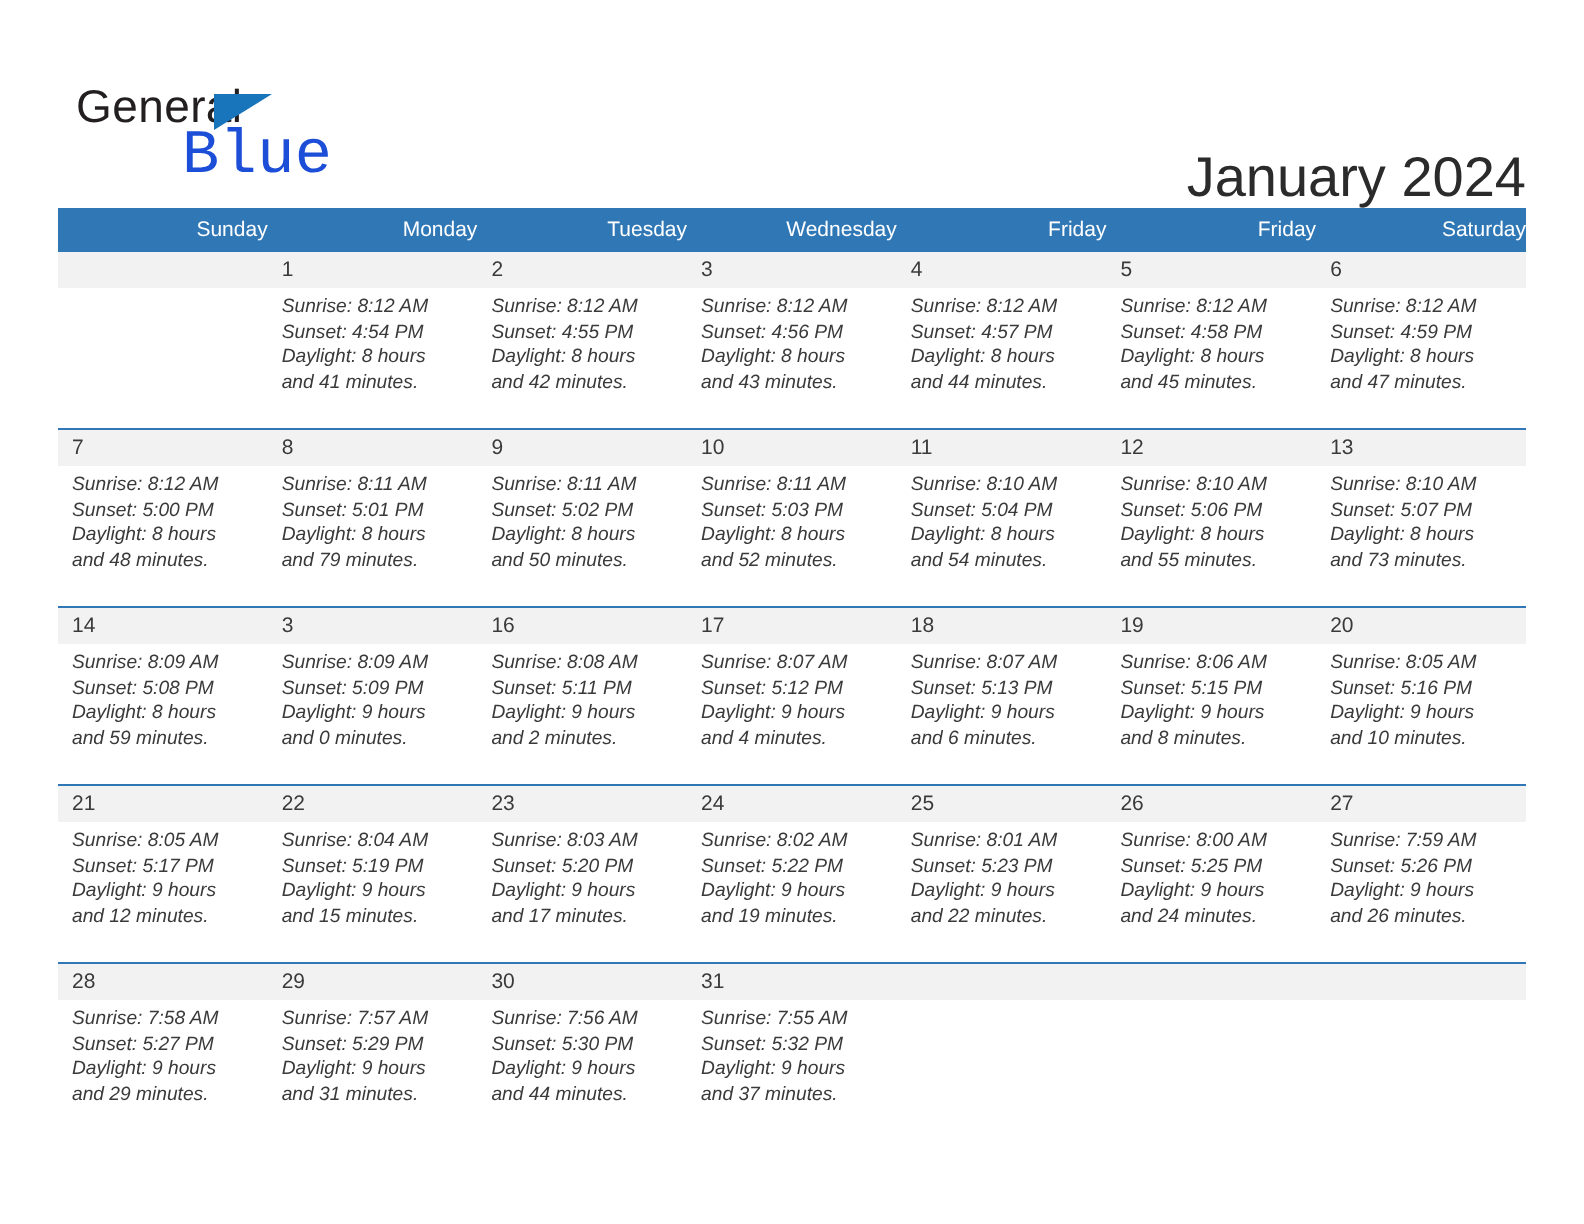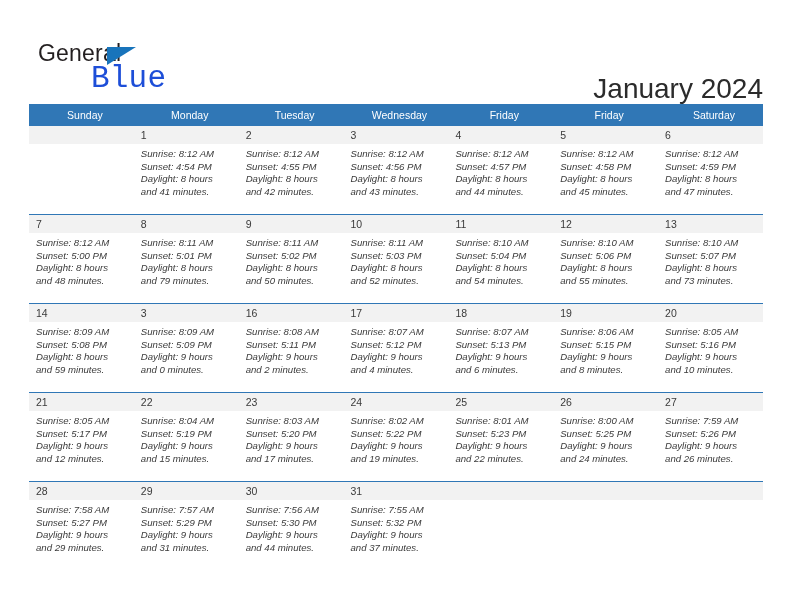--- a/index.html
+++ b/index.html
@@ -94,21 +94,21 @@
     top: 104px;
     width: 734px;
     border-collapse: collapse;
     table-layout: fixed;
   }
   .calendar th {
     background: #3077b6;
     color: #ffffff;
     font-weight: normal;
     font-size: 10.5px;
-    text-align: center;
+    text-align: right;
     padding: 5px 0 5px 7px;
     height: 10px;
     border: 0;
   }
   .calendar td {
     vertical-align: top;
     padding: 0;
     border: 0;
     width: 104.85px;
   }

